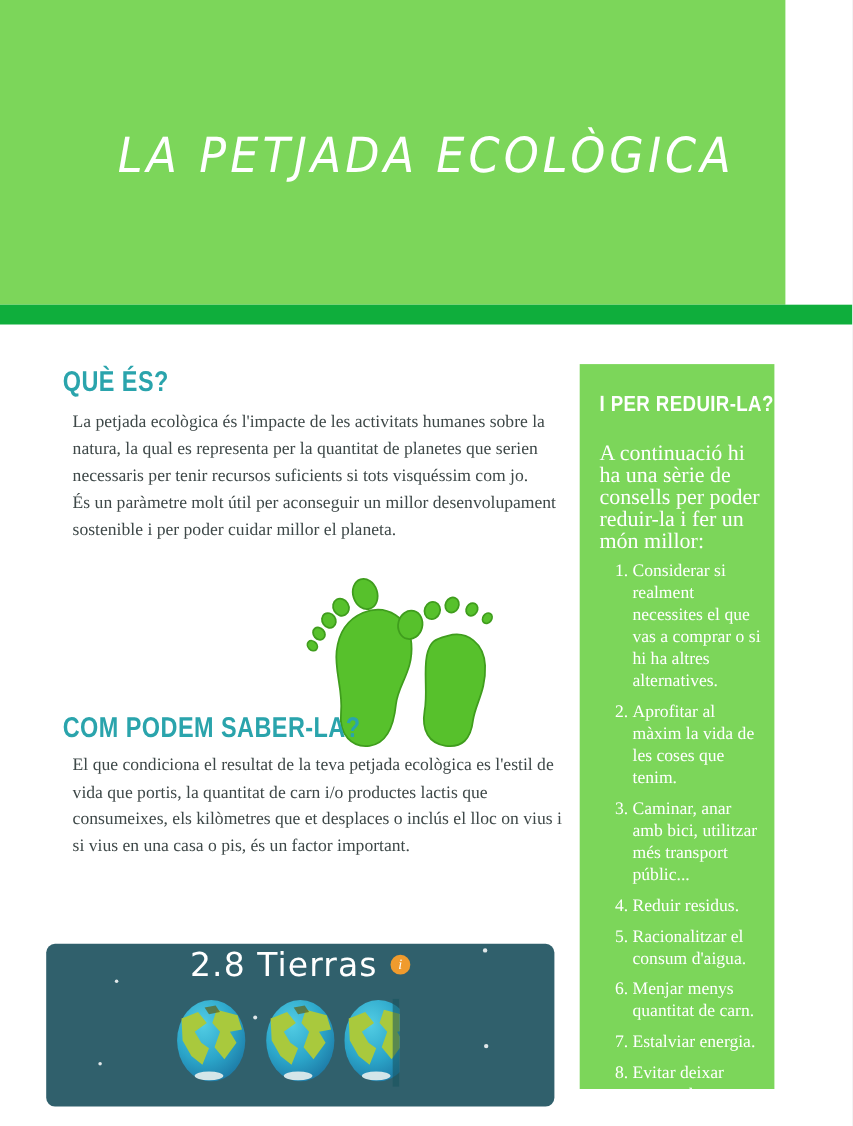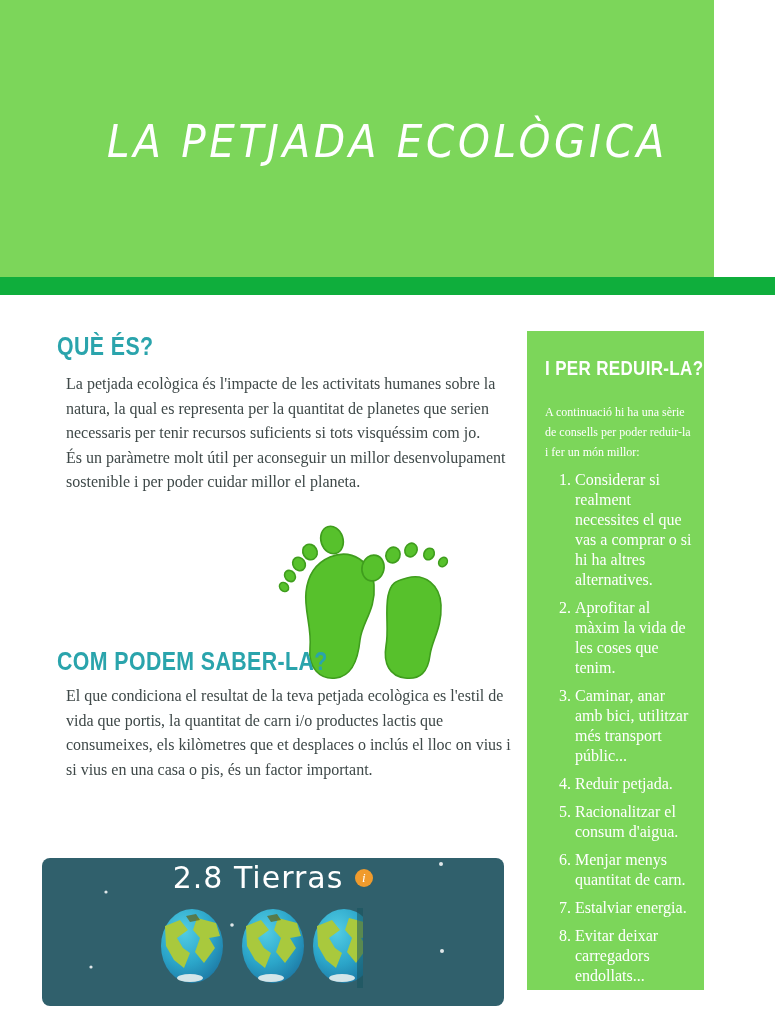--- a/index.html
+++ b/index.html
@@ -43,21 +43,21 @@
   .info-icon{display:inline-block;width:18px;height:18px;border-radius:50%;background:var(--info_orange);
       color:#ffffff;font-family:"Liberation Serif",serif;font-style:italic;font-size:13px;line-height:18px;
       text-align:center;vertical-align:middle;margin-left:12px;margin-top:-4px;}
   .panel-art{position:absolute;left:0;top:0;width:462px;height:132px;}
   
   .sidebar{position:absolute;left:527px;top:331px;width:177px;height:659px;background:var(--sidebar_green);
       color:#ffffff;box-sizing:border-box;}
   .sidebar-heading{margin:26px 0 0 18px;color:#ffffff;font-family:"Liberation Sans",sans-serif;
       font-weight:700;font-size:20px;letter-spacing:.4px;transform:scaleX(.85);transform-origin:left center;
       white-space:nowrap;}
-  .sidebar-intro{margin:22px 12px 0 18px;font-size:12px;line-height:20px;}
+  .sidebar-intro{margin:22px 12px 0 18px;font-size:20px;line-height:20px;}
   .sidebar-list{margin:2px 4px 0 18px;padding-left:22px;font-size:16px;line-height:20px;}
   .sidebar-list li{margin:8px;}
 </style>
 </head>
 <body>
 
 <div class="page">
 
   <div class="header">
     <div class="page-title">LA PETJADA ECOLÒGICA</div>
@@ -144,21 +144,21 @@
     </div>
   </div>
 
   <aside class="sidebar">
     <h3 class="sidebar-heading">I PER REDUIR-LA?</h3>
     <p class="sidebar-intro">A continuació hi ha una sèrie de consells per poder reduir-la i fer un món millor:</p>
     <ol class="sidebar-list">
         <li>Considerar si realment necessites el que vas a comprar o si hi ha altres alternatives.</li>
         <li>Aprofitar al màxim la vida de les coses que tenim.</li>
         <li>Caminar, anar amb bici, utilitzar més transport públic...</li>
-        <li>Reduir petjada.</li>
+        <li>Reduir residus.</li>
         <li>Racionalitzar el consum d'aigua.</li>
         <li>Menjar menys quantitat de carn.</li>
         <li>Estalviar energia.</li>
         <li>Evitar deixar carregadors endollats...</li>
       </ol>
   </aside>
 
 </div>
 
 </body></html>

